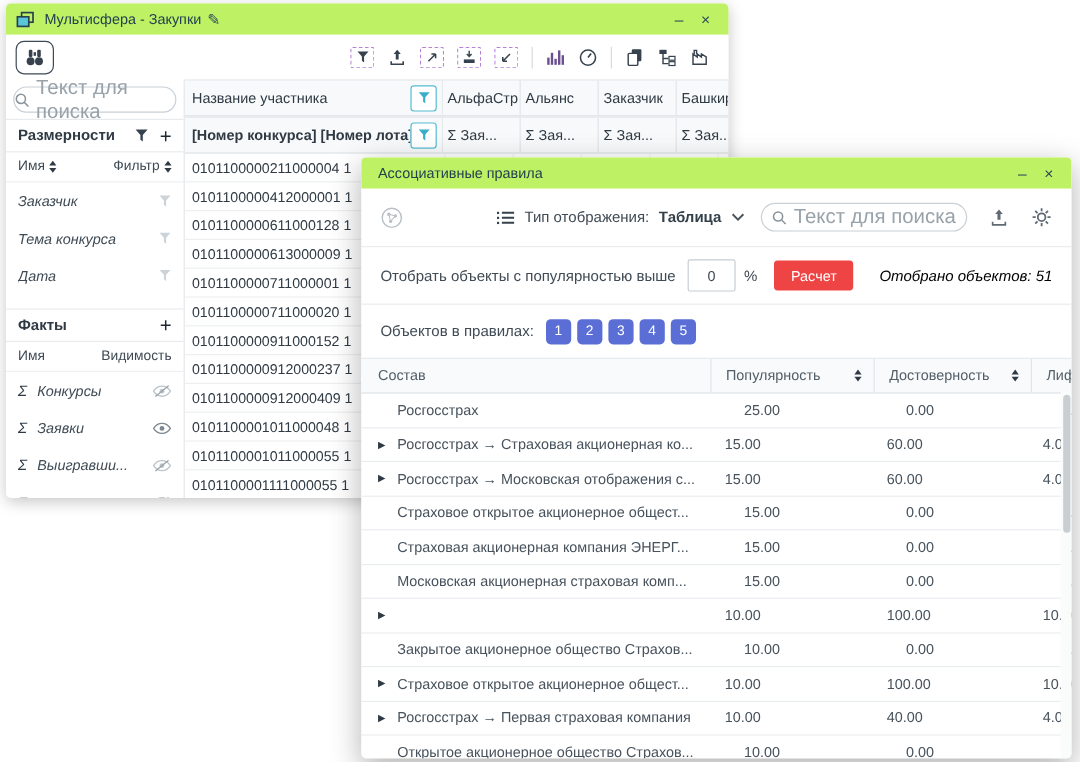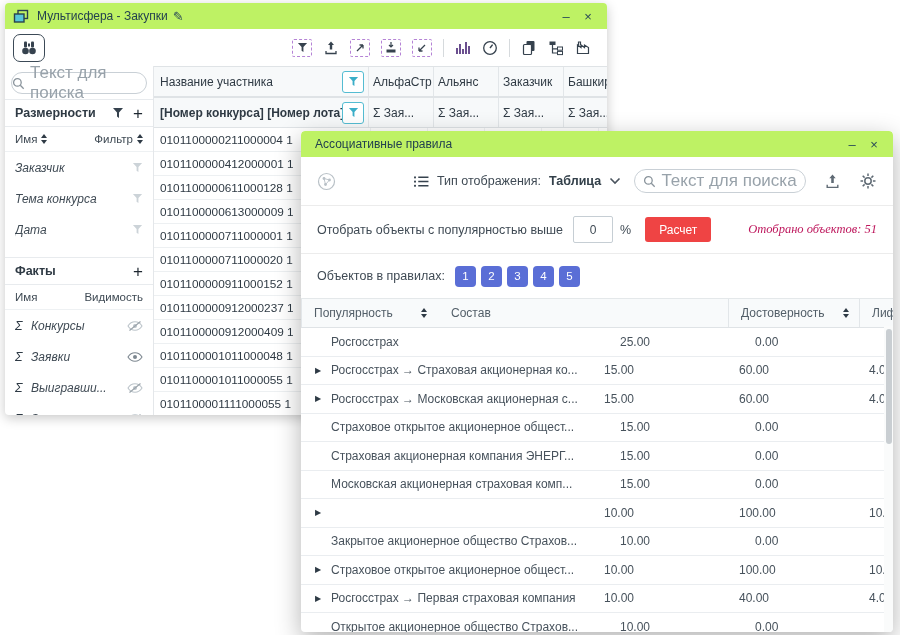--- a/index.html
+++ b/index.html
@@ -68,21 +68,21 @@
   .type-group b{color:#33404a;}
   .search-pill.dlg{width:170px;margin:0 0 0 auto;height:22px;border-radius:12px;flex:none;}
   .tool-ic{margin-left:18px;display:inline-flex;}
   .dlg-filter{height:47px;flex:none;display:flex;align-items:center;padding:0 16px;
               border-bottom:1px solid #ececec;font-size:12.5px;color:#3f4a54;}
   .thr-input{width:34px;height:23px;border:1px solid #c6ced4;border-radius:2px;text-align:center;font-size:12px;
              margin-left:10px;color:#3f4a54;font-family:inherit;}
   .pct{margin-left:7px;}
   .calc-btn{margin-left:14px;background:#ef4444;color:#fff;border:none;border-radius:3px;height:25px;
             padding:0 14px;font-size:12px;font-family:inherit;}
-  .result{margin-left:auto;font-style:italic;color:#be185d;font-family:Liberation Serif, serif;}
+  .result{margin-left:auto;font-style:italic;color:#000000;}
   .dlg-rules{height:44px;flex:none;display:flex;align-items:center;padding:0 16px;font-size:12.5px;color:#3f4a54;}
   .rulebtn{width:21px;height:21px;background:#5a6ed6;color:#fff;border:none;border-radius:4px;font-size:11.5px;
            display:inline-flex;align-items:center;justify-content:center;margin-left:5px;font-family:inherit;}
   .rulebtn.first{margin-left:10px;}
   .dlg-table{flex:1;position:relative;overflow:hidden;}
   .dhead{display:flex;height:28px;background:#f8fafb;border-top:1px solid #e4e8ea;border-bottom:1px solid #dfe3e6;
          font-size:12px;color:#525e68;align-items:stretch;}
   .dhc{display:flex;align-items:center;overflow:hidden;}
   .dc1{width:277px;flex:none;padding-left:14px;}
   .dc2{width:113px;flex:none;border-left:1px solid #e2e6e9;padding:0 10px 0 12px;}
@@ -548,30 +548,30 @@
         <button class="rulebtn first">1</button>
         <button class="rulebtn">2</button>
         <button class="rulebtn">3</button>
         <button class="rulebtn">4</button>
         <button class="rulebtn">5</button>
       </span>
   </div>
 
   <div class="dlg-table">
     <div class="dhead">
+      <div class="dhc dc1">
+        <span>Состав</span>
+      </div>
       <div class="dhc dc2">
         <span>Популярность</span>
         <span class="sort">
             <span class="tri-up"></span>
             <span class="tri-dn"></span>
           </span>
       </div>
-      <div class="dhc dc1">
-        <span>Состав</span>
-      </div>
       <div class="dhc dc3">
         <span>Достоверность</span>
         <span class="sort">
             <span class="tri-up"></span>
             <span class="tri-dn"></span>
           </span>
       </div>
       <div class="dhc dc4">
         <span>Лифт</span>
 
@@ -591,21 +591,21 @@
             <span class="arr">▶</span>
             <span class="name">Росгосстрах → Страховая акционерная ко...</span>
           </div>
           <div class="dc2">15.00</div>
           <div class="dc3">60.00</div>
           <div class="dc4">4.00</div>
         </div>
         <div class="drow">
           <div class="dc1">
             <span class="arr">▶</span>
-            <span class="name">Росгосстрах → Московская акционерная с...</span>
+            <span class="name">Росгосстрах → Московская отображения с...</span>
           </div>
           <div class="dc2">15.00</div>
           <div class="dc3">60.00</div>
           <div class="dc4">4.00</div>
         </div>
         <div class="drow">
           <div class="dc1 plain">
             <span class="name">Страховое открытое акционерное общест...</span>
           </div>
           <div class="dc2">15.00</div>

